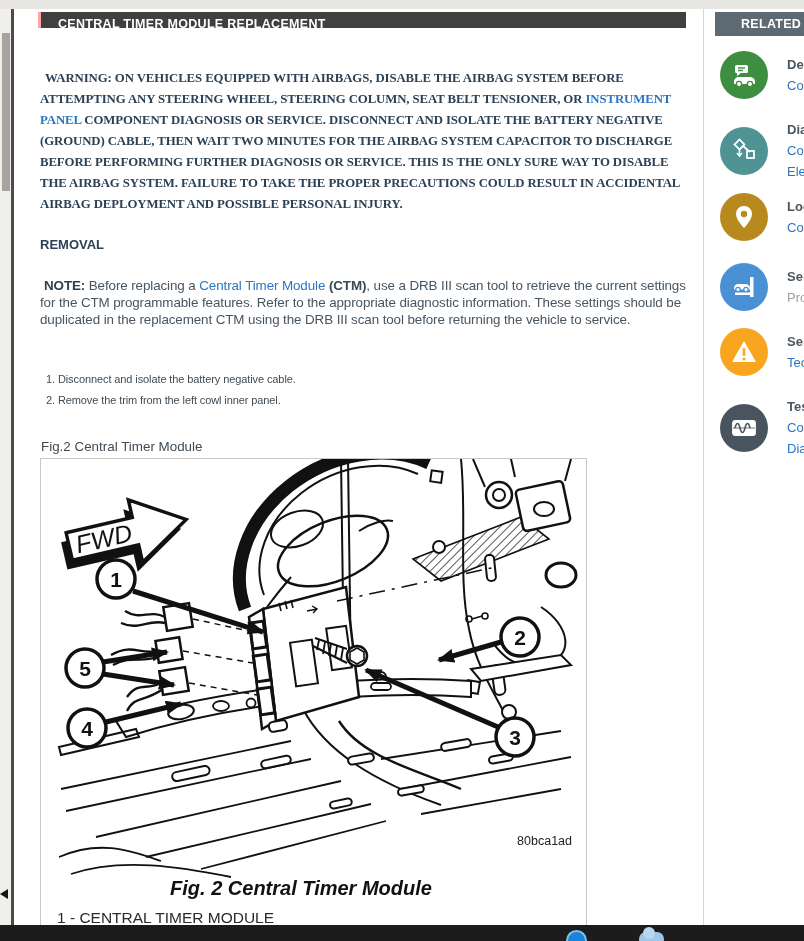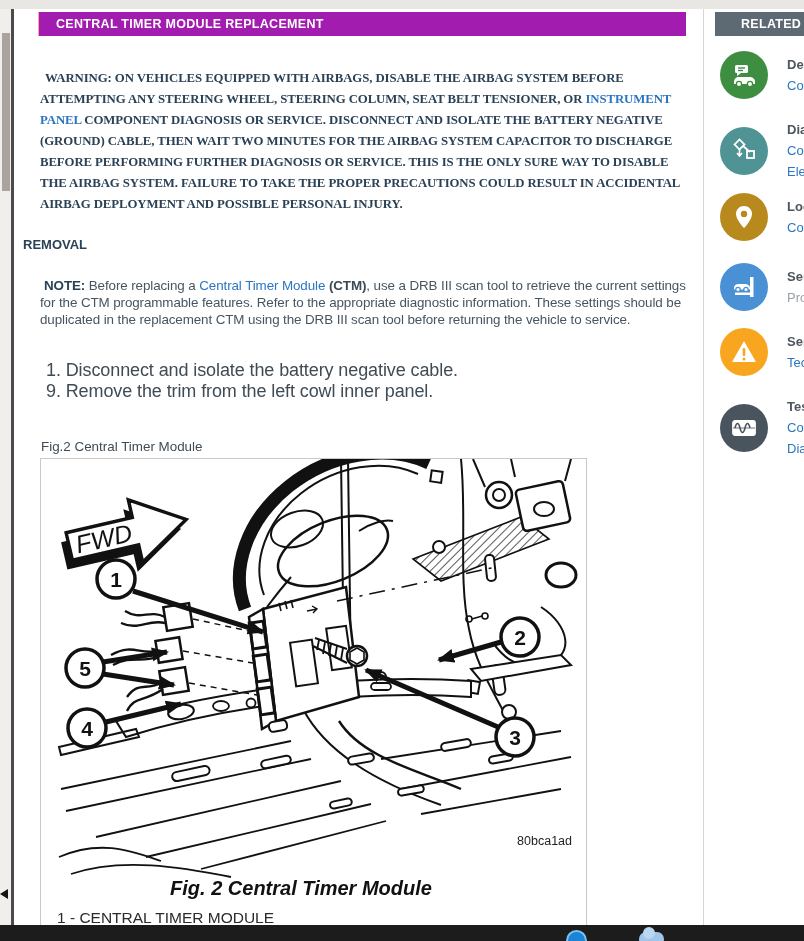--- a/index.html
+++ b/index.html
@@ -11,37 +11,37 @@
   .top-strip{position:absolute;left:0;top:0;width:804px;height:9px;background:#e9e7e4;}
   .left-rail{position:absolute;left:0;top:9px;width:11px;height:916px;background:#f1efec;}
   .left-thumb{position:absolute;left:2px;top:33px;width:8px;height:158px;background:#a8a39d;}
   .left-border{position:absolute;left:11px;top:9px;width:3px;height:916px;background:#4b4b4b;}
   .left-arrow{position:absolute;left:0;top:889px;width:0;height:0;
     border-top:5px solid transparent;border-bottom:5px solid transparent;border-right:8px solid #151515;}
   .vsep{position:absolute;left:703px;top:9px;width:1px;height:916px;background:#d8d6d3;}
 
   
   .title-bar{
-    position:absolute;left:38px;top:12px;width:648px;height:24px;box-sizing:border-box;
-    background:#a21caf;border-left:1px solid #fca5a5;color:#fff;
+    position:absolute;left:38px;top:12px;width:648px;height:16px;box-sizing:border-box;
+    background:#404040;border-left:3px solid #fca5a5;color:#fff;
     font-size:12.5px;font-weight:bold;line-height:24px;padding-left:17px;letter-spacing:.3px;
   }
   .warning{
     position:absolute;left:40px;top:68px;width:648px;
     color:#2a4156;font-weight:bold;font-size:12.8px;line-height:21px;text-indent:5px;letter-spacing:-.1px;font-family:Liberation Serif, serif;
   }
   .link{color:#2b76c0;text-decoration:none;cursor:pointer;}
-  .removal{position:absolute;left:23px;top:237px;color:#2a4156;font-weight:bold;font-size:13px;text-align:right;}
+  .removal{position:absolute;left:40px;top:237px;color:#2a4156;font-weight:bold;font-size:13px;text-align:right;}
   .note{
     position:absolute;left:40px;top:277px;width:650px;
     color:#475561;font-size:13.4px;line-height:17px;text-indent:4px;letter-spacing:-.1px;
   }
   .note b.lbl{color:#2a4156;}
   .note b.ctm{color:#3c4a55;}
-  .steps{position:absolute;left:46px;top:360px;color:#3f4b55;font-size:18px;line-height:20.5px;letter-spacing:-.1px;}
+  .steps{position:absolute;left:46px;top:369px;color:#3f4b55;font-size:11px;line-height:20.5px;letter-spacing:-.1px;}
   .fig-label{position:absolute;left:41px;top:439px;color:#3f4b55;font-size:13.4px;}
   .fig-box{
     position:absolute;left:40px;top:458px;width:547px;height:483px;box-sizing:border-box;
     border:1px solid #c9c9c9;background:#fff;
   }
 
   
   .rel-bar{
     position:absolute;left:715px;top:12px;width:89px;height:24px;box-sizing:border-box;
     background:#5d6a74;color:#fff;font-size:12.5px;font-weight:bold;line-height:24px;
@@ -76,21 +76,21 @@
 <div class="title-bar">CENTRAL TIMER MODULE REPLACEMENT</div>
 
 <div class="warning"><span>WARNING: ON VEHICLES EQUIPPED WITH AIRBAGS, DISABLE THE AIRBAG SYSTEM BEFORE ATTEMPTING ANY STEERING WHEEL, STEERING COLUMN, SEAT BELT TENSIONER, OR </span><span class="link">INSTRUMENT PANEL</span><span> COMPONENT DIAGNOSIS OR SERVICE. DISCONNECT AND ISOLATE THE BATTERY NEGATIVE (GROUND) CABLE, THEN WAIT TWO MINUTES FOR THE AIRBAG SYSTEM CAPACITOR TO DISCHARGE BEFORE PERFORMING FURTHER DIAGNOSIS OR SERVICE. THIS IS THE ONLY SURE WAY TO DISABLE THE AIRBAG SYSTEM. FAILURE TO TAKE THE PROPER PRECAUTIONS COULD RESULT IN ACCIDENTAL AIRBAG DEPLOYMENT AND POSSIBLE PERSONAL INJURY.</span></div>
 
 <div class="removal">REMOVAL</div>
 
 <div class="note"><b class="lbl">NOTE:</b><span> Before replacing a </span><span class="link">Central Timer Module</span><b class="ctm"> (CTM)</b><span>, use a DRB III scan tool to retrieve the current settings for the CTM programmable features. Refer to the appropriate diagnostic information. These settings should be duplicated in the replacement CTM using the DRB III scan tool before returning the vehicle to service.</span></div>
 
 <div class="steps">
   <div>1. Disconnect and isolate the battery negative cable.</div>
-  <div>9. Remove the trim from the left cowl inner panel.</div>
+  <div>2. Remove the trim from the left cowl inner panel.</div>
 </div>
 
 <div class="fig-label">Fig.2 Central Timer Module</div>
 
 <div class="fig-box">
 <svg width="545" height="481" viewBox="0 0 545 481">
   <defs>
     <pattern id="hatch" width="6" height="6" patternUnits="userSpaceOnUse" patternTransform="rotate(45)">
       <line x1="0" y1="0" x2="0" y2="6" stroke="#111" stroke-width="1.4"></line>
     </pattern>

